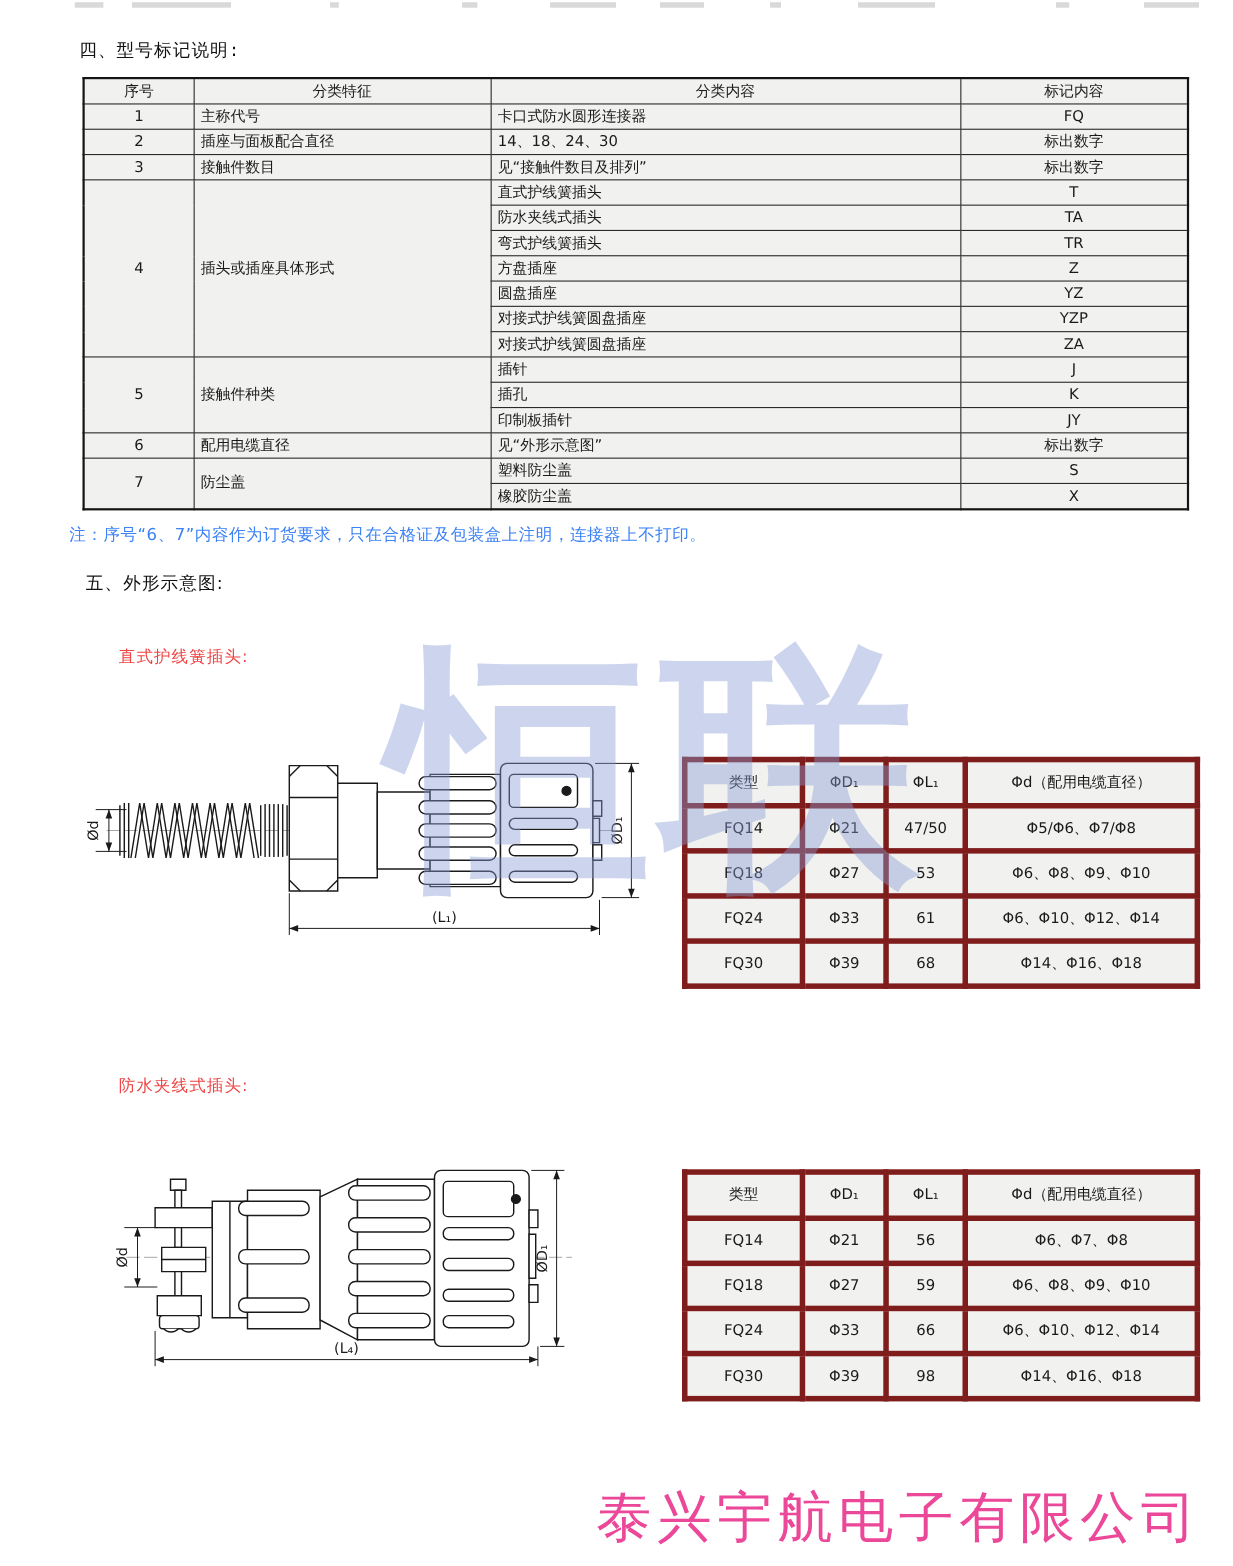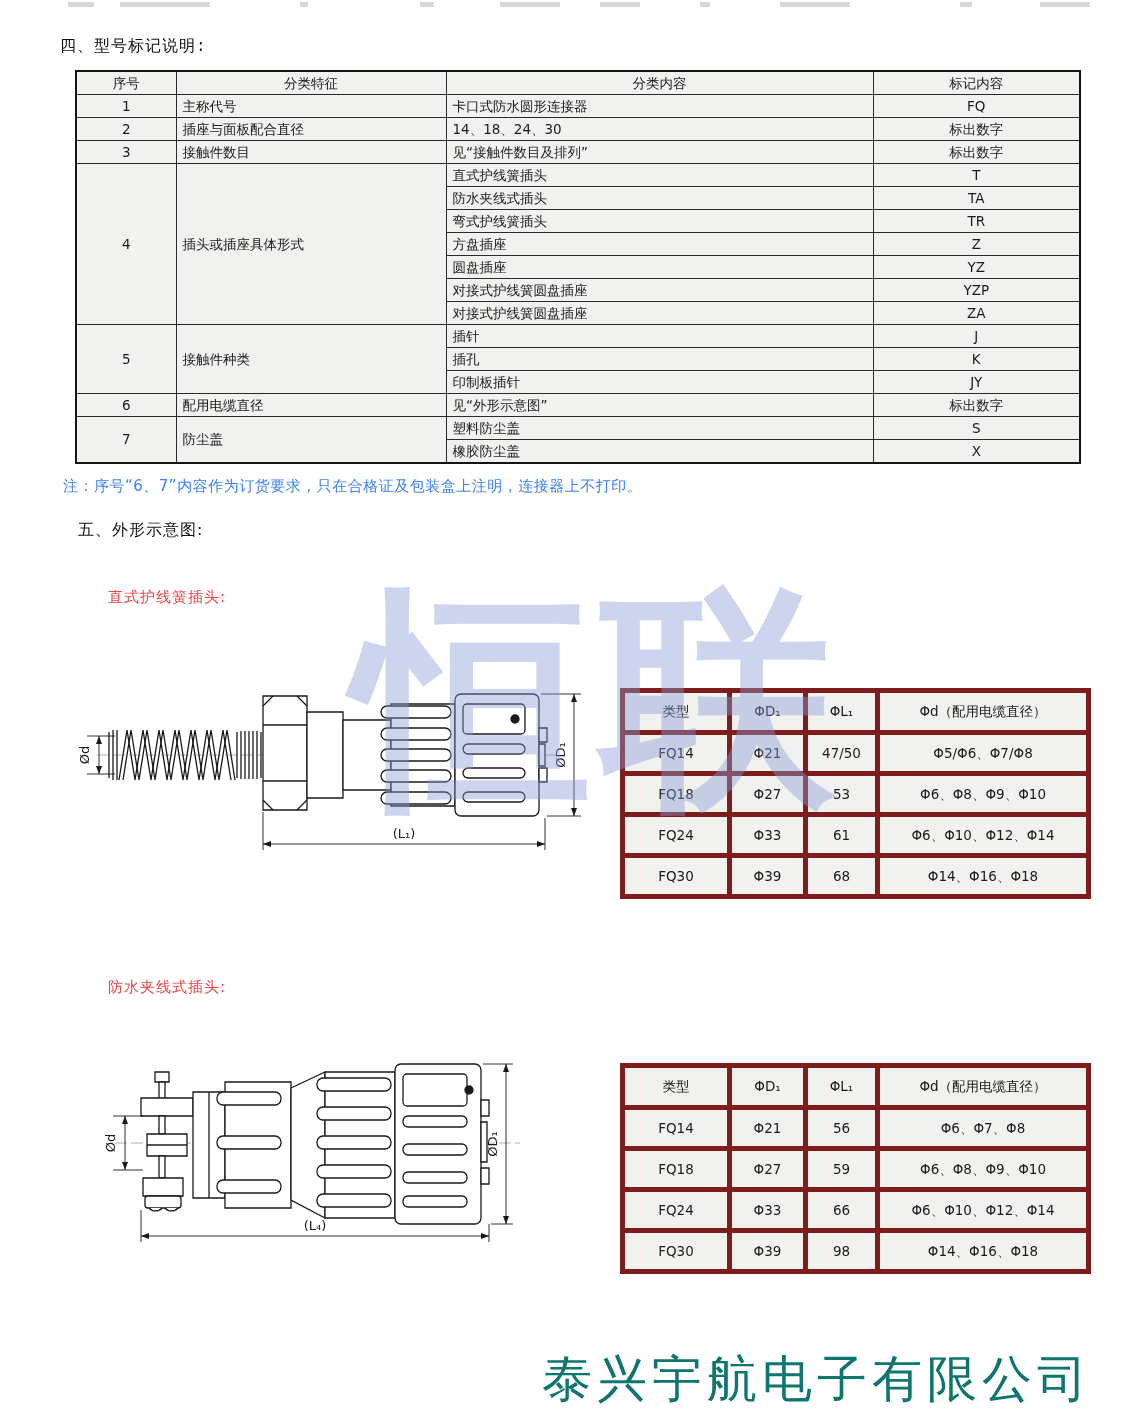--- a/index.html
+++ b/index.html
@@ -30,21 +30,21 @@
             border:2px solid #141414;background:#f1f1ef;}
   table.dim th,table.dim td{border:5px solid #7f1d1d;background:#f1f1ef;
             font-size:13.5px;font-weight:normal;text-align:center;
             height:34px;line-height:1.1;overflow:hidden;white-space:nowrap;}
   table.dim th{height:35px;}
 
   
   .wm-center{font-size:235px;line-height:1;font-weight:bold;
              color:rgba(136,156,214,0.42);letter-spacing:10px;
              pointer-events:none;z-index:6;white-space:nowrap;}
-  .wm-footer{font-size:50px;letter-spacing:5px;color:#0f766e;
+  .wm-footer{font-size:50px;letter-spacing:5px;color:#ec4899;
              font-family:"Liberation Serif","DejaVu Serif",serif;
              pointer-events:none;z-index:1;white-space:nowrap;}
 
   svg{display:block;}
   .draw line,.draw path,.draw rect,.draw polygon,.draw circle{vector-effect:non-scaling-stroke;}
 </style>
 </head>
 <body>
 
 <div>
@@ -53,21 +53,21 @@
   <i class="frag" style="left:300px;width:8px;"></i>
   <i class="frag" style="left:420px;width:14px;"></i>
   <i class="frag" style="left:500px;width:60px;"></i>
   <i class="frag" style="left:600px;width:40px;"></i>
   <i class="frag" style="left:700px;width:10px;"></i>
   <i class="frag" style="left:780px;width:70px;"></i>
   <i class="frag" style="left:960px;width:12px;"></i>
   <i class="frag" style="left:1040px;width:50px;"></i>
 </div>
 
-<div class="abs sec-title" style="left:60px;top:36px;font-family:Liberation Mono, monospace;">四、型号标记说明:</div>
+<div class="abs sec-title" style="left:72px;top:36px;font-family:Liberation Mono, monospace;">四、型号标记说明:</div>
 
 <table class="mark abs" style="left:75px;top:70px;">
   <colgroup>
       <col style="width:100px">
       <col style="width:270px">
       <col style="width:427px">
       <col style="width:207px">
     </colgroup>
   <tbody>
       <tr>

